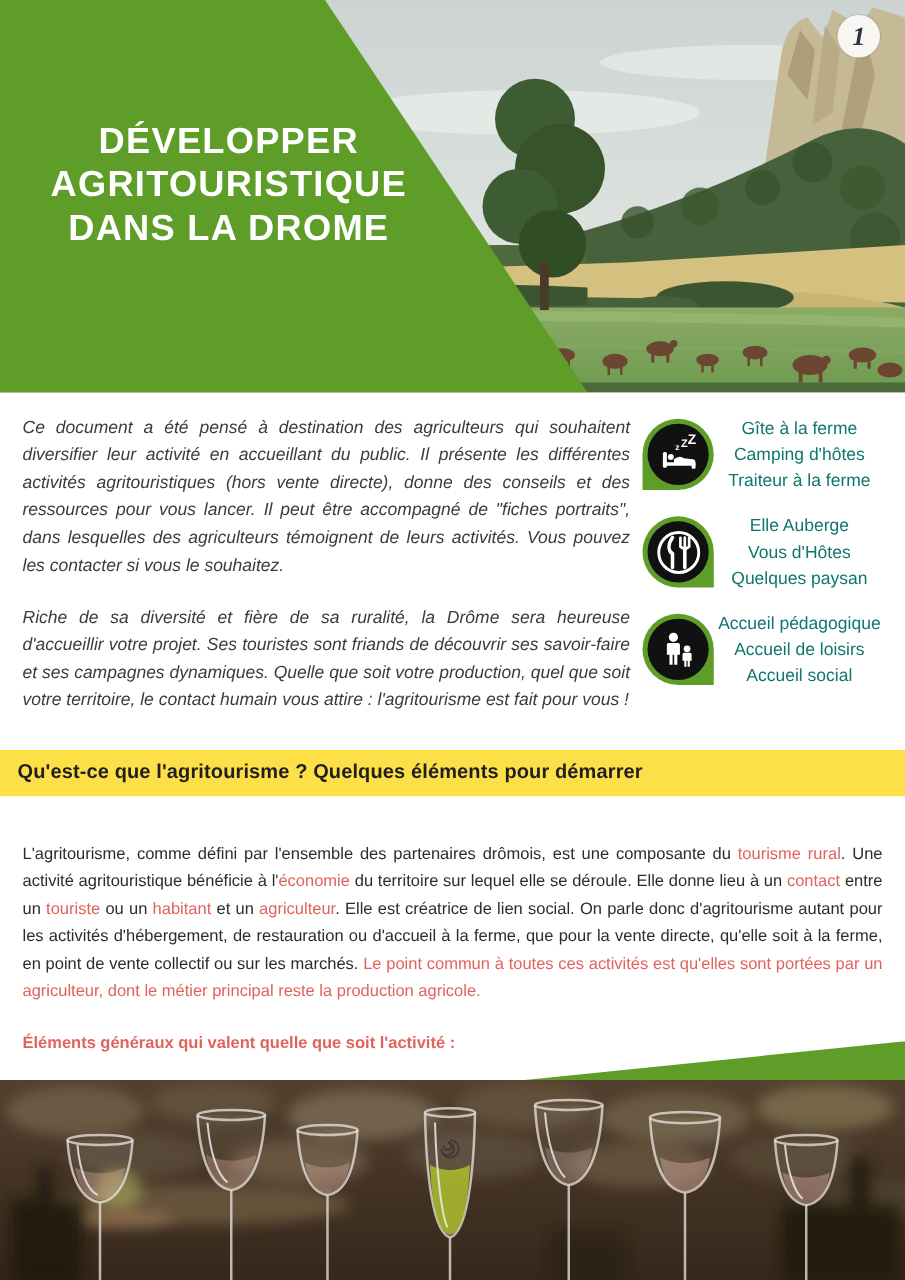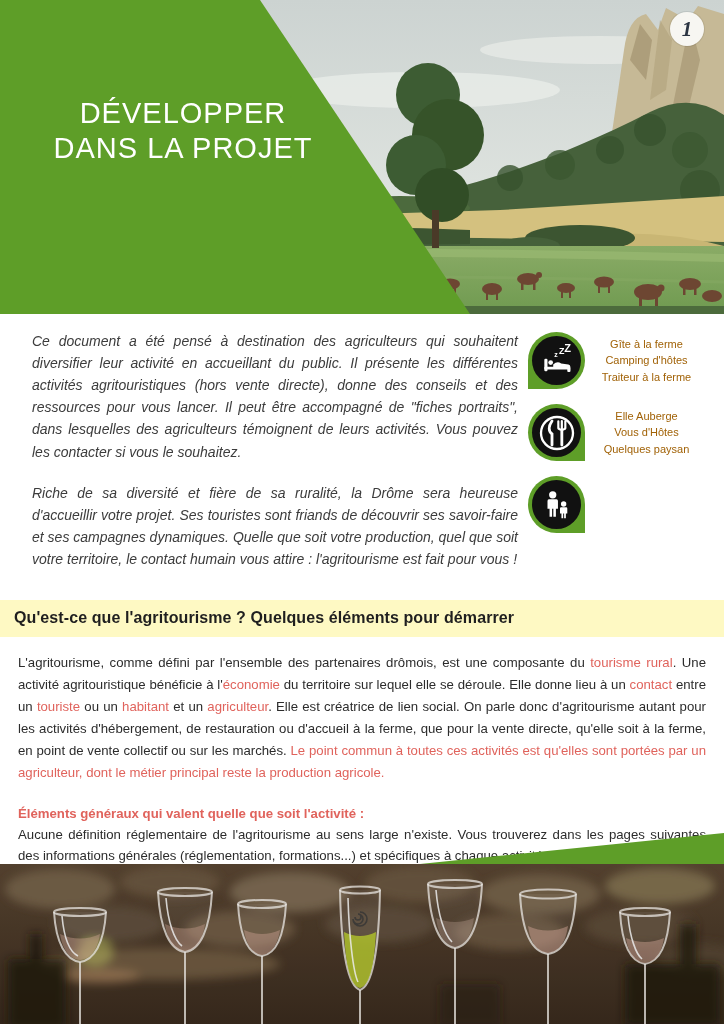--- a/index.html
+++ b/index.html
@@ -20,40 +20,40 @@
   .hero-photo { position: absolute; inset: 0; display: block; }
   .hero-green {
     position: absolute; inset: 0;
     background: #5e9e28;
     clip-path: polygon(0 0, 260px 0, 470px 100%, 0 100%);
   }
   .hero-title {
     position: absolute; left: 0; top: 96px; width: 366px;
     text-align: center;
     color: #ffffff;
-    font-weight: 400;
+    font-weight: 700;
     font-size: 29px;
     line-height: 1.2;
     letter-spacing: 1px;
   }
   .hero-title span { display: block; }
   .page-badge {
     position: absolute; left: 670px; top: 12px;
     width: 34px; height: 34px;
     background: #f7f6f2;
     border-radius: 50%;
     display: flex; align-items: center; justify-content: center;
     font-family: "Liberation Serif", serif;
     font-style: italic; font-weight: 700;
     font-size: 21px; color: #2b3442;
     box-shadow: 0 0 0 1px rgba(0,0,0,0.08);
   }
 
   
-  .intro { display: flex; padding: 16px 16px 0 32px; gap: 10px; }
+  .intro { display: flex; padding: 16px 16px 0 18px; gap: 10px; }
   .intro-text { width: 486px; }
   .intro-text p {
     font-style: italic;
     font-size: 14px;
     line-height: 1.58;
     text-align: justify;
     color: #3c3c3c;
     margin-bottom: 19px;
   }
   .activities { flex: 1; padding-top: 2px; }
@@ -65,42 +65,43 @@
     flex: 0 0 auto;
   }
   .tail-bl { border-radius: 50% 50% 50% 0; }
   .tail-br { border-radius: 50% 50% 0 50%; }
   .bubble .disc {
     width: 49px; height: 49px;
     background: #111111;
     border-radius: 50%;
     display: flex; align-items: center; justify-content: center;
   }
-  .act-labels { flex: 1; text-align: center; font-size: 11px; line-height: 1.5; color: #a16207; }
+  .act-labels { flex: 1; text-align: center; font-size: 14px; line-height: 1.5; color: #0f766e; }
 
   
   .section-banner {
     margin-top: 11px;
-    background: #fef9c3;
+    background: #fde047;
     padding: 9px 14px 10px;
   }
   .section-banner h2 {
     font-size: 16px;
     font-weight: 800;
     color: #1f1f1f;
     letter-spacing: 0.1px;
   }
 
   
   .body-text { padding: 15px 18px 0; }
   .body-text p {
     font-size: 13.2px;
     line-height: 1.66;
     text-align: justify;
     color: #2c2c2c;
+    margin-top: 20px;
   }
   .body-text .para-gap { margin-bottom: 0; }
   .hl { color: #e0635c; }
   .red-subhead {
     margin-top: 22px;
     font-size: 13.2px;
     font-weight: 700;
     color: #e0635c;
     margin-bottom: 3px;
   }
@@ -205,21 +206,22 @@
           <circle cx="661" cy="288" r="3.5"></circle>
       </g>
 
       <rect x="0" y="306" width="724" height="8" fill="#4c6b3c"></rect>
     </svg>
 
     <div class="hero-green"></div>
 
     <h1 class="hero-title">
       <span>DÉVELOPPER</span>
-      <span>DANS LA PROJET</span>
+      <span>AGRITOURISTIQUE</span>
+      <span>DANS LA DROME</span>
     </h1>
 
     <div class="page-badge">
       <span>1</span>
     </div>
   </header>
 
   <section class="intro">
     <div class="intro-text">
       <p>Ce document a été pensé à destination des agriculteurs qui souhaitent diversifier leur activité en accueillant du public. Il présente les différentes activités agritouristiques (hors vente directe), donne des conseils et des ressources pour vous lancer. Il peut être accompagné de "fiches portraits", dans lesquelles des agriculteurs témoignent de leurs activités. Vous pouvez les contacter si vous le souhaitez.</p>
@@ -276,20 +278,25 @@
           <div class="disc">
             <svg class="icon-svg" width="38" height="38" viewBox="0 0 24 24">
               <g fill="#ffffff">
                 <circle cx="9.3" cy="5.6" r="2.3"></circle>
                 <path d="M6.9,8.4 h4.8 q0.9,0 0.9,1 l0,5 h-1.3 l0,5 h-1.6 l0,-5 h-0.8 l0,5 h-1.6 l0,-5 H6 l0,-5 q0,-1 0.9,-1 Z"></path>
                 <circle cx="16.2" cy="11.4" r="1.7"></circle>
                 <path d="M14.6,13.4 h3.2 q0.7,0 0.7,0.8 l0,3.2 h-0.9 l0,3 h-1.1 l0,-3 h-0.6 l0,3 h-1.1 l0,-3 h-0.9 l0,-3.2 q0,-0.8 0.7,-0.8 Z"></path>
               </g>
             </svg>
           </div>
+        </div>
+        <div class="act-labels">
+          <div>Accueil pédagogique</div>
+          <div>Accueil de loisirs</div>
+          <div>Accueil social</div>
         </div>
       </div>
 
     </div>
   </section>
 
   <div class="section-banner">
     <h2>Qu'est-ce que l'agritourisme ? Quelques éléments pour démarrer</h2>
   </div>
 

